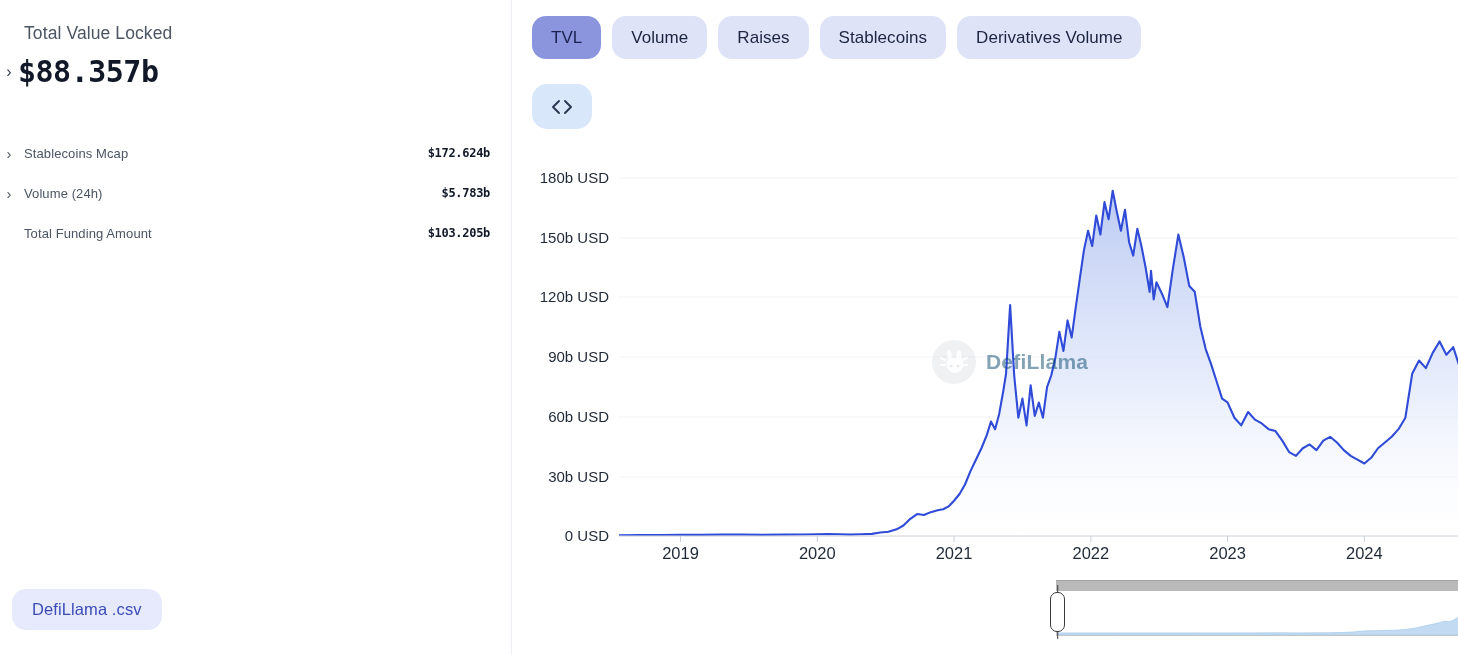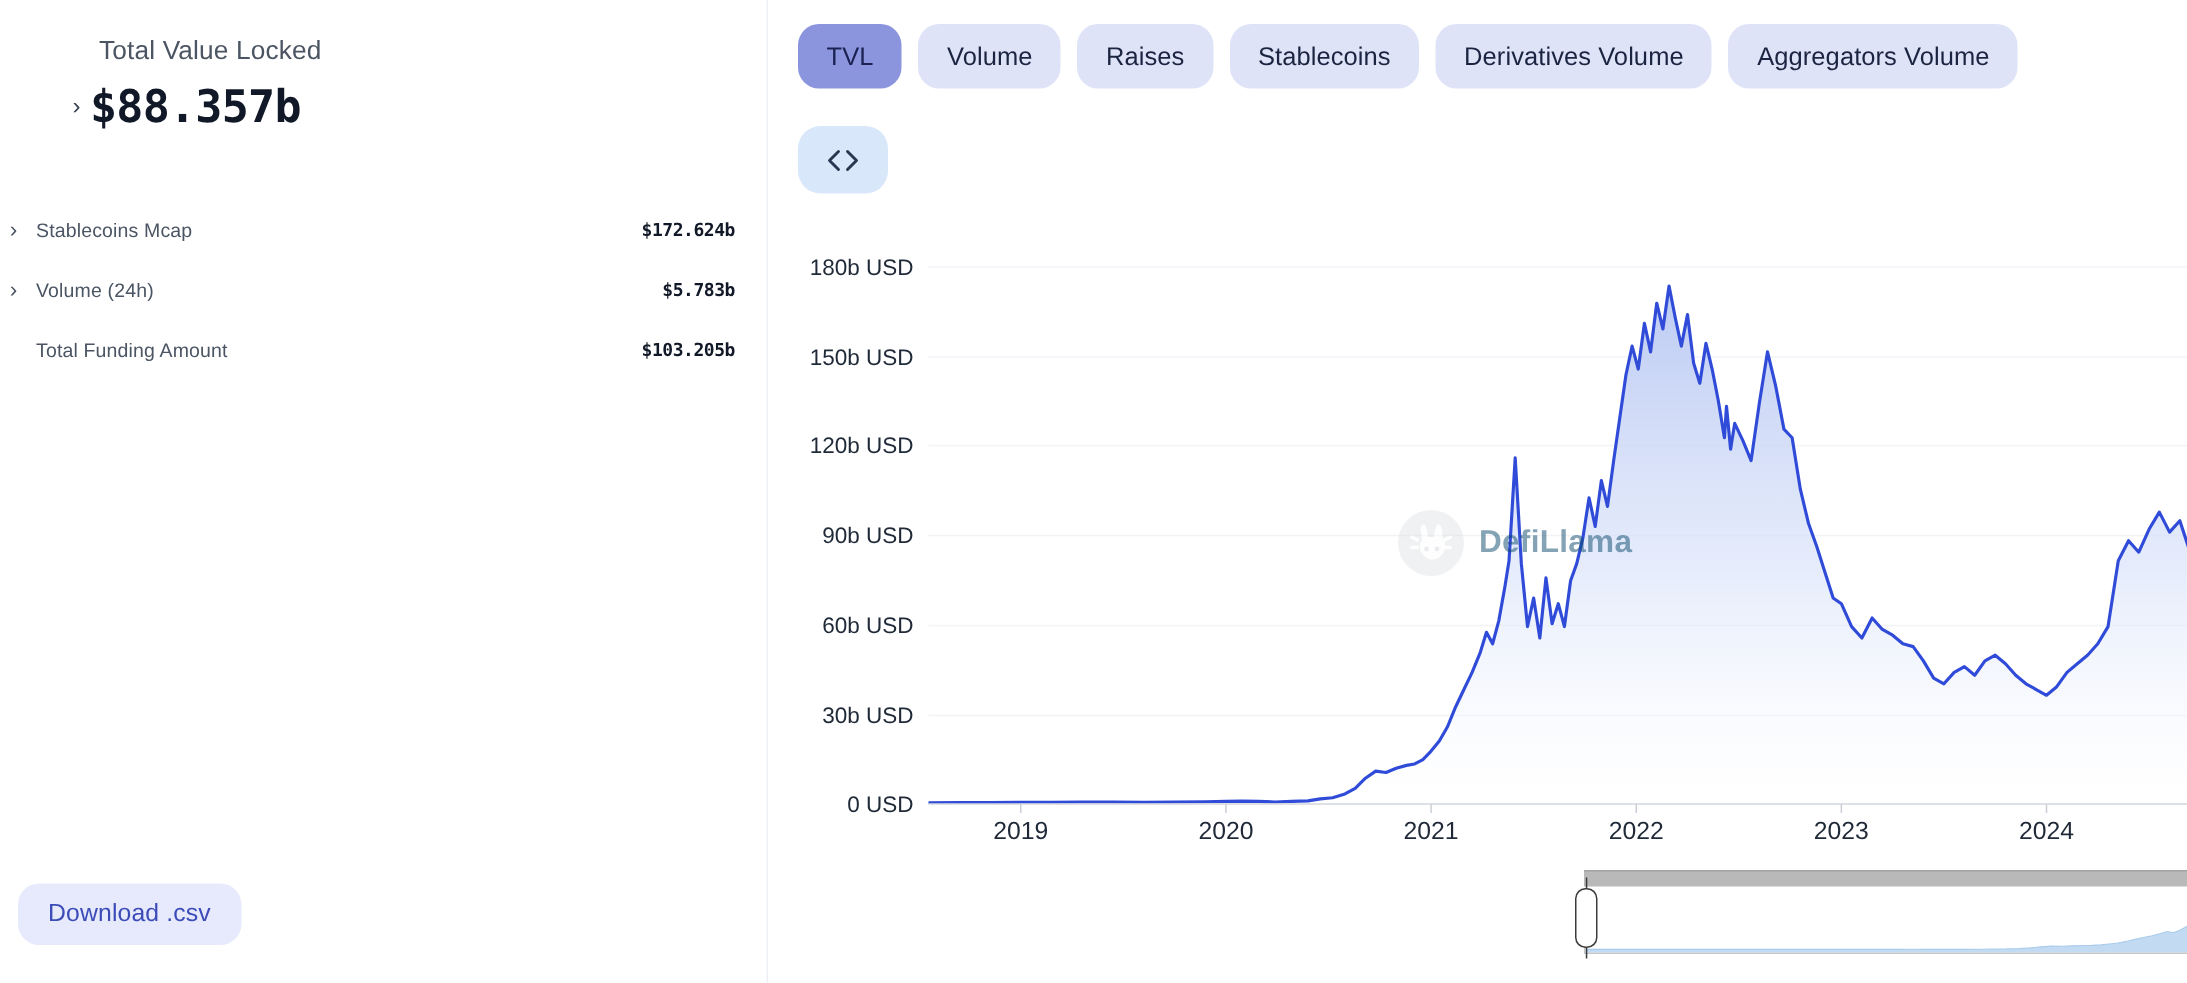--- a/index.html
+++ b/index.html
@@ -29,21 +29,20 @@
     flex: 0 0 512px;
     border-right: 1px solid #eceff3;
     background: #ffffff;
   }
 
   .stat-hero {
     position: absolute;
     left: 0;
     top: 22px;
     width: 490px;
-    padding-left: 42px;
   }
   .hero-label {
     margin-left: 24px;
     font-size: 17.5px;
     color: #4b5563;
     letter-spacing: .1px;
     line-height: 1.3;
   }
   .hero-row {
     display: flex;
@@ -289,32 +288,31 @@
       </div>
 
       <div class="stat-row">
         <span class="chev blank"></span>
         <span class="stat-name">Total Funding Amount</span>
         <span class="stat-val">$103.205b</span>
       </div>
 
     </div>
 
-    <button class="download-btn">Download .csv</button>
+    <button class="download-btn">DefiLlama .csv</button>
   </div>
 
   <div class="right-panel">
 
     <div class="tabbar">
       <button class="tab active">TVL</button>
       <button class="tab">Volume</button>
       <button class="tab">Raises</button>
       <button class="tab">Stablecoins</button>
       <button class="tab">Derivatives Volume</button>
-      <button class="tab">Aggregators Volume</button>
     </div>
 
     <button class="embed-btn">
       <svg width="22" height="16" viewBox="0 0 22 16">
         <path d="M8 2 L2 8 L8 14" fill="none" stroke="#2a3550" stroke-width="1.9" stroke-linecap="round" stroke-linejoin="round"></path>
         <path d="M14 2 L20 8 L14 14" fill="none" stroke="#2a3550" stroke-width="1.9" stroke-linecap="round" stroke-linejoin="round"></path>
       </svg>
     </button>
 
     <div class="chart-wrap">

